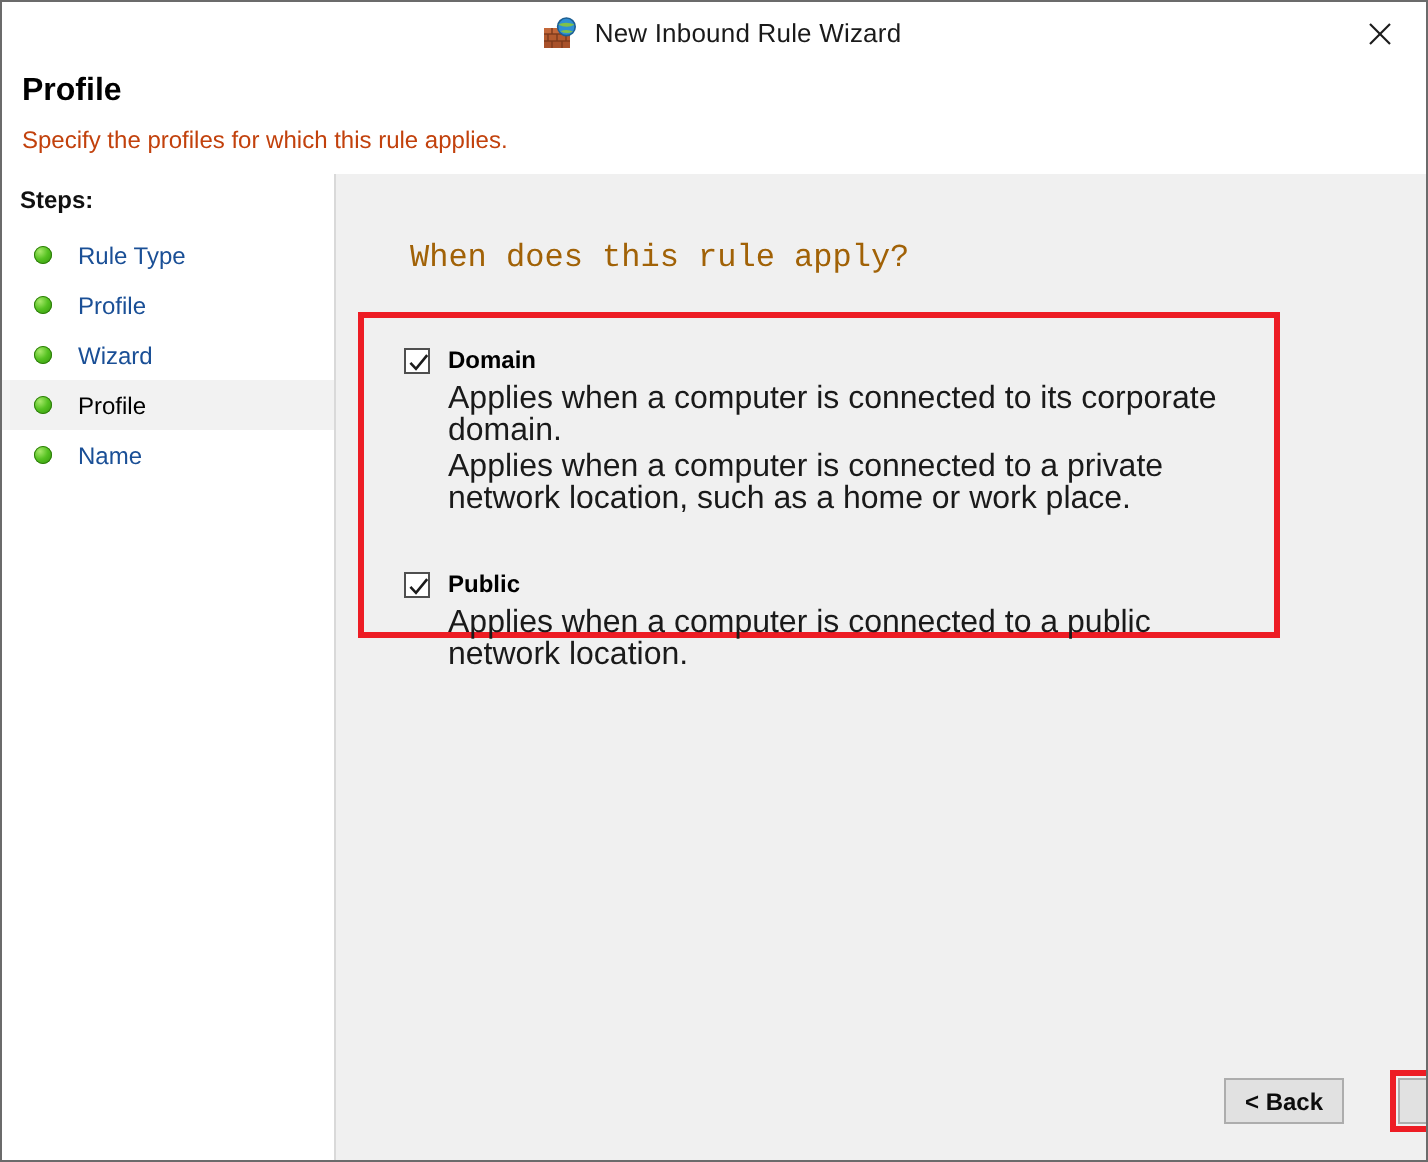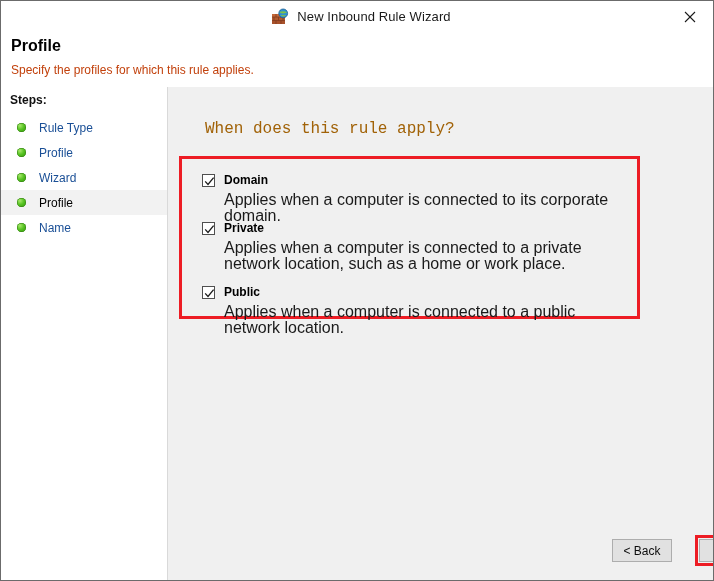--- a/index.html
+++ b/index.html
@@ -220,21 +220,21 @@
     border: 1px solid #adadad;
     font-family: "Liberation Sans", sans-serif;
     font-size: 12px;
     color: #0d0d0d;
     display: flex;
     align-items: center;
     justify-content: center;
     cursor: default;
     pointer-events: auto;
   }
-  #btn-back  { left: 277px; top: 452px; width: 60px; }
+  #btn-back  { left: 277px; top: 452px; width: 60px; font-weight: bold; }
   #btn-next  { left: 364px; top: 452px; width: 78px; }
   #next-highlight {
     position: absolute;
     left: 360px; top: 448px;
     width: 86px;
     height: 31px;
     box-sizing: border-box;
     border: 3px solid #ed1c24;
     pointer-events: none;
   }
@@ -325,28 +325,20 @@
             <svg width="11" height="11" viewBox="0 0 11 11">
               <polyline points="1.2,5.4 4,8.4 9.6,1.6" fill="none" stroke="#1b1b1b" stroke-width="1.3"></polyline>
             </svg>
           </span>
           <span class="profile-name">Domain</span>
         </div>
         <div class="profile-desc">Applies when a computer is connected to its corporate domain.</div>
       </div>
 
       <div class="profile-entry" style="top: 62px;">
-        <div class="profile-head">
-          <span class="checkbox">
-            <svg width="11" height="11" viewBox="0 0 11 11">
-              <polyline points="1.2,5.4 4,8.4 9.6,1.6" fill="none" stroke="#1b1b1b" stroke-width="1.3"></polyline>
-            </svg>
-          </span>
-          <span class="profile-name">Private</span>
-        </div>
         <div class="profile-desc">Applies when a computer is connected to a private network location, such as a home or work place.</div>
       </div>
 
       <div class="profile-entry" style="top: 126px;">
         <div class="profile-head">
           <span class="checkbox">
             <svg width="11" height="11" viewBox="0 0 11 11">
               <polyline points="1.2,5.4 4,8.4 9.6,1.6" fill="none" stroke="#1b1b1b" stroke-width="1.3"></polyline>
             </svg>
           </span>

